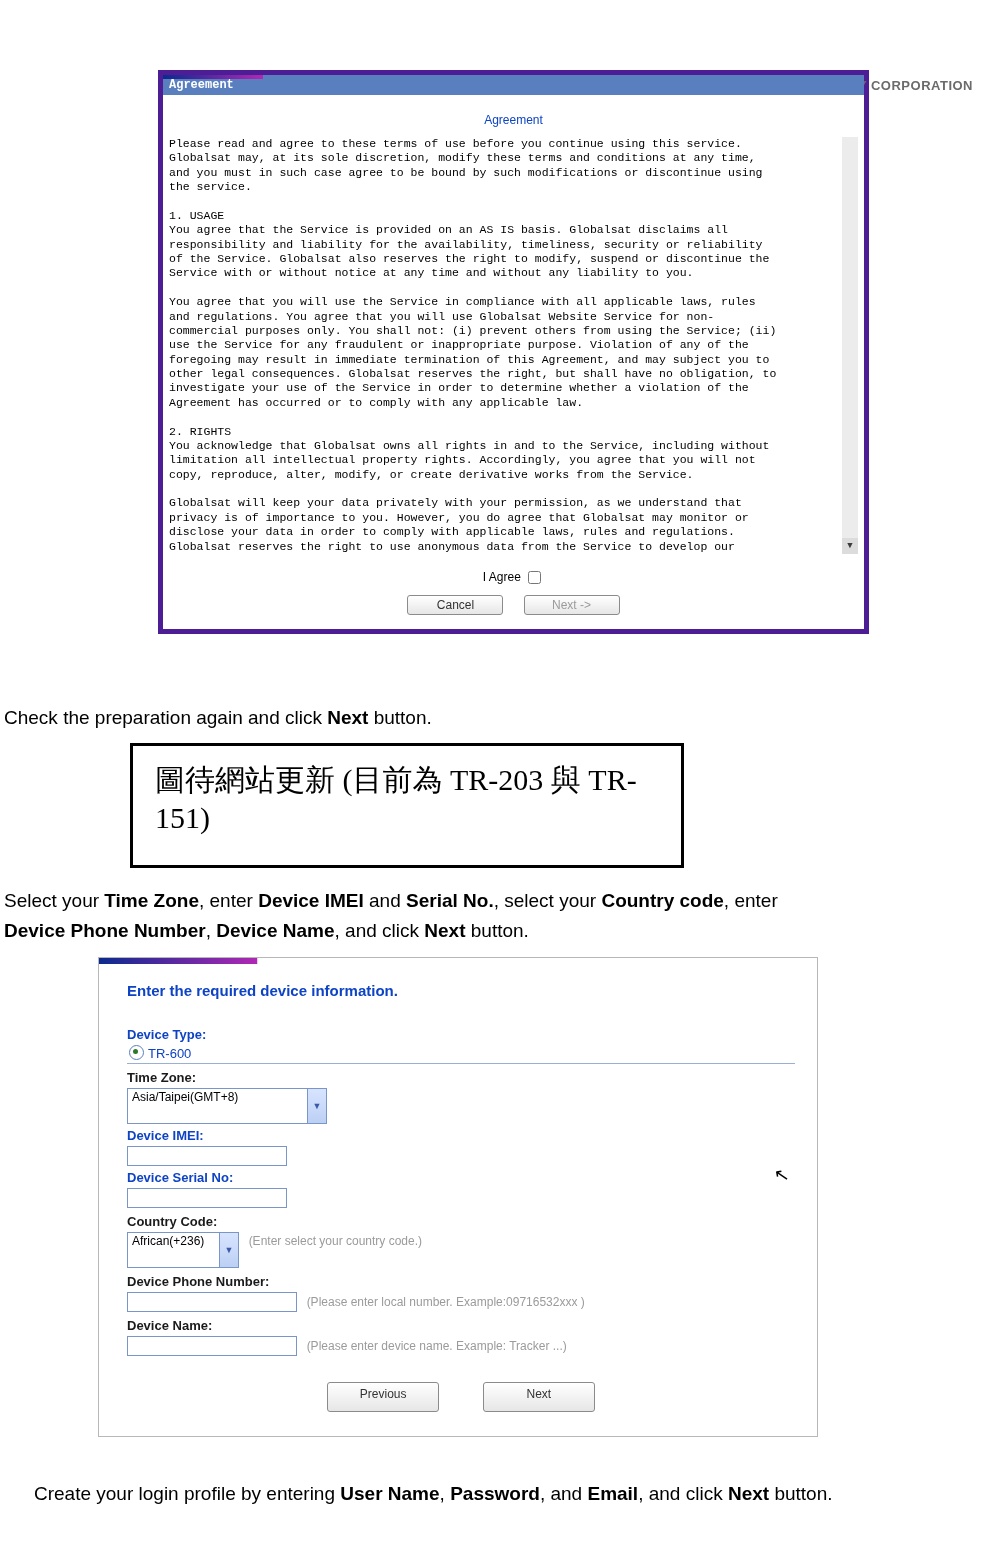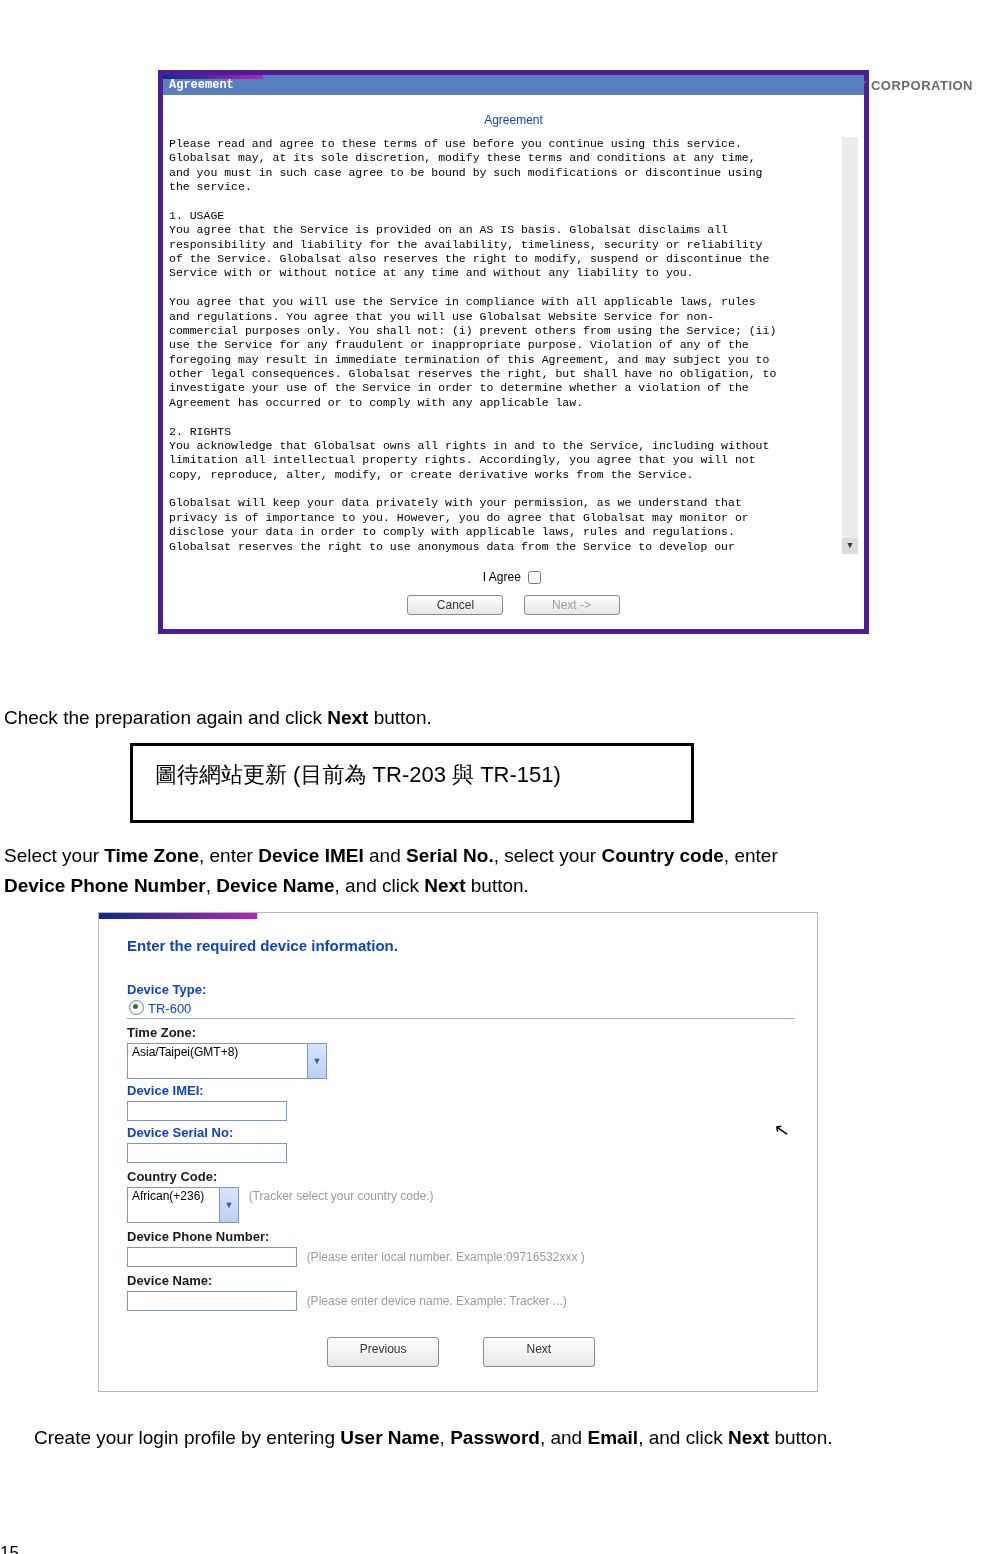--- a/index.html
+++ b/index.html
@@ -110,23 +110,23 @@
   
   .para { margin: 70px 0 12px 0; padding: 0 4px 0 4px; line-height: 1.45; }
   .para2 { margin: 18px 0 12px 0; padding: 0 4px 0 4px; line-height: 1.55; }
   .bold { font-weight: bold; }
 
   
   .placeholder-box {
     margin: 10px 0 10px 130px;
     width: 500px;
     border: 3px solid #000;
-    padding: 14px 36px 30px 22px;
-    font-family: Liberation Sans, sans-serif;
-    font-size: 22px;
+    padding: 14px 26px 30px 22px;
+    font-family: Liberation Serif, serif;
+    font-size: 30px;
   }
 
   
   .dev-shot {
     margin: 10px 0 0 98px;
     width: 718px;
     border: 1px solid #b8b8b8;
     background: #fff;
     font-family: Arial, sans-serif;
     font-size: 13px;
@@ -170,21 +170,21 @@
   .sel.w200 { width:200px; }
   .sel.w112 { width:112px; }
   .hint { color:#9b9b9b; font-size:12px; margin-left:6px; }
   .dev-shot .btnrow { text-align:center; margin-top:26px; }
   .dev-shot .btnrow .btn { min-width: 90px; margin: 0 20px; height:24px; line-height:19px; }
   .cursor-icon {
     position:absolute; right:28px; top:200px; font-size:18px; color:#000;
     transform: rotate(-10deg);
   }
 
-  .final-para { margin: 32px 0 0 30px; padding: 0 4px; line-height:1.5; }
+  .final-para { margin: 43px 0 0 30px; padding: 0 4px; line-height:1.5; }
 
   .pagenum { text-align:left; font-size:17px; margin-top:90px; }
 </style>
 </head>
 <body>
 
 <div class="page">
 
   <div class="logo">
     <div class="sub">TECHNOLOGY CORPORATION</div>
@@ -273,21 +273,21 @@
 
       <div class="lbl">Device Serial No:</div>
       <input class="field" style="">
 
       <div class="lbl-dark">Country Code:</div>
       <div>
         <div class="sel w112">
           <span>African(+236)</span>
           <span class="chev">▼</span>
         </div>
-        <span class="hint">(Tracker select your country code.)</span>
+        <span class="hint">(Enter select your country code.)</span>
       </div>
 
       <div class="lbl-dark">Device Phone Number:</div>
       <div>
         <input class="field" style="width: 170px;">
         <span class="hint">(Please enter local number. Example:09716532xxx )</span>
       </div>
 
       <div class="lbl-dark">Device Name:</div>
       <div>

